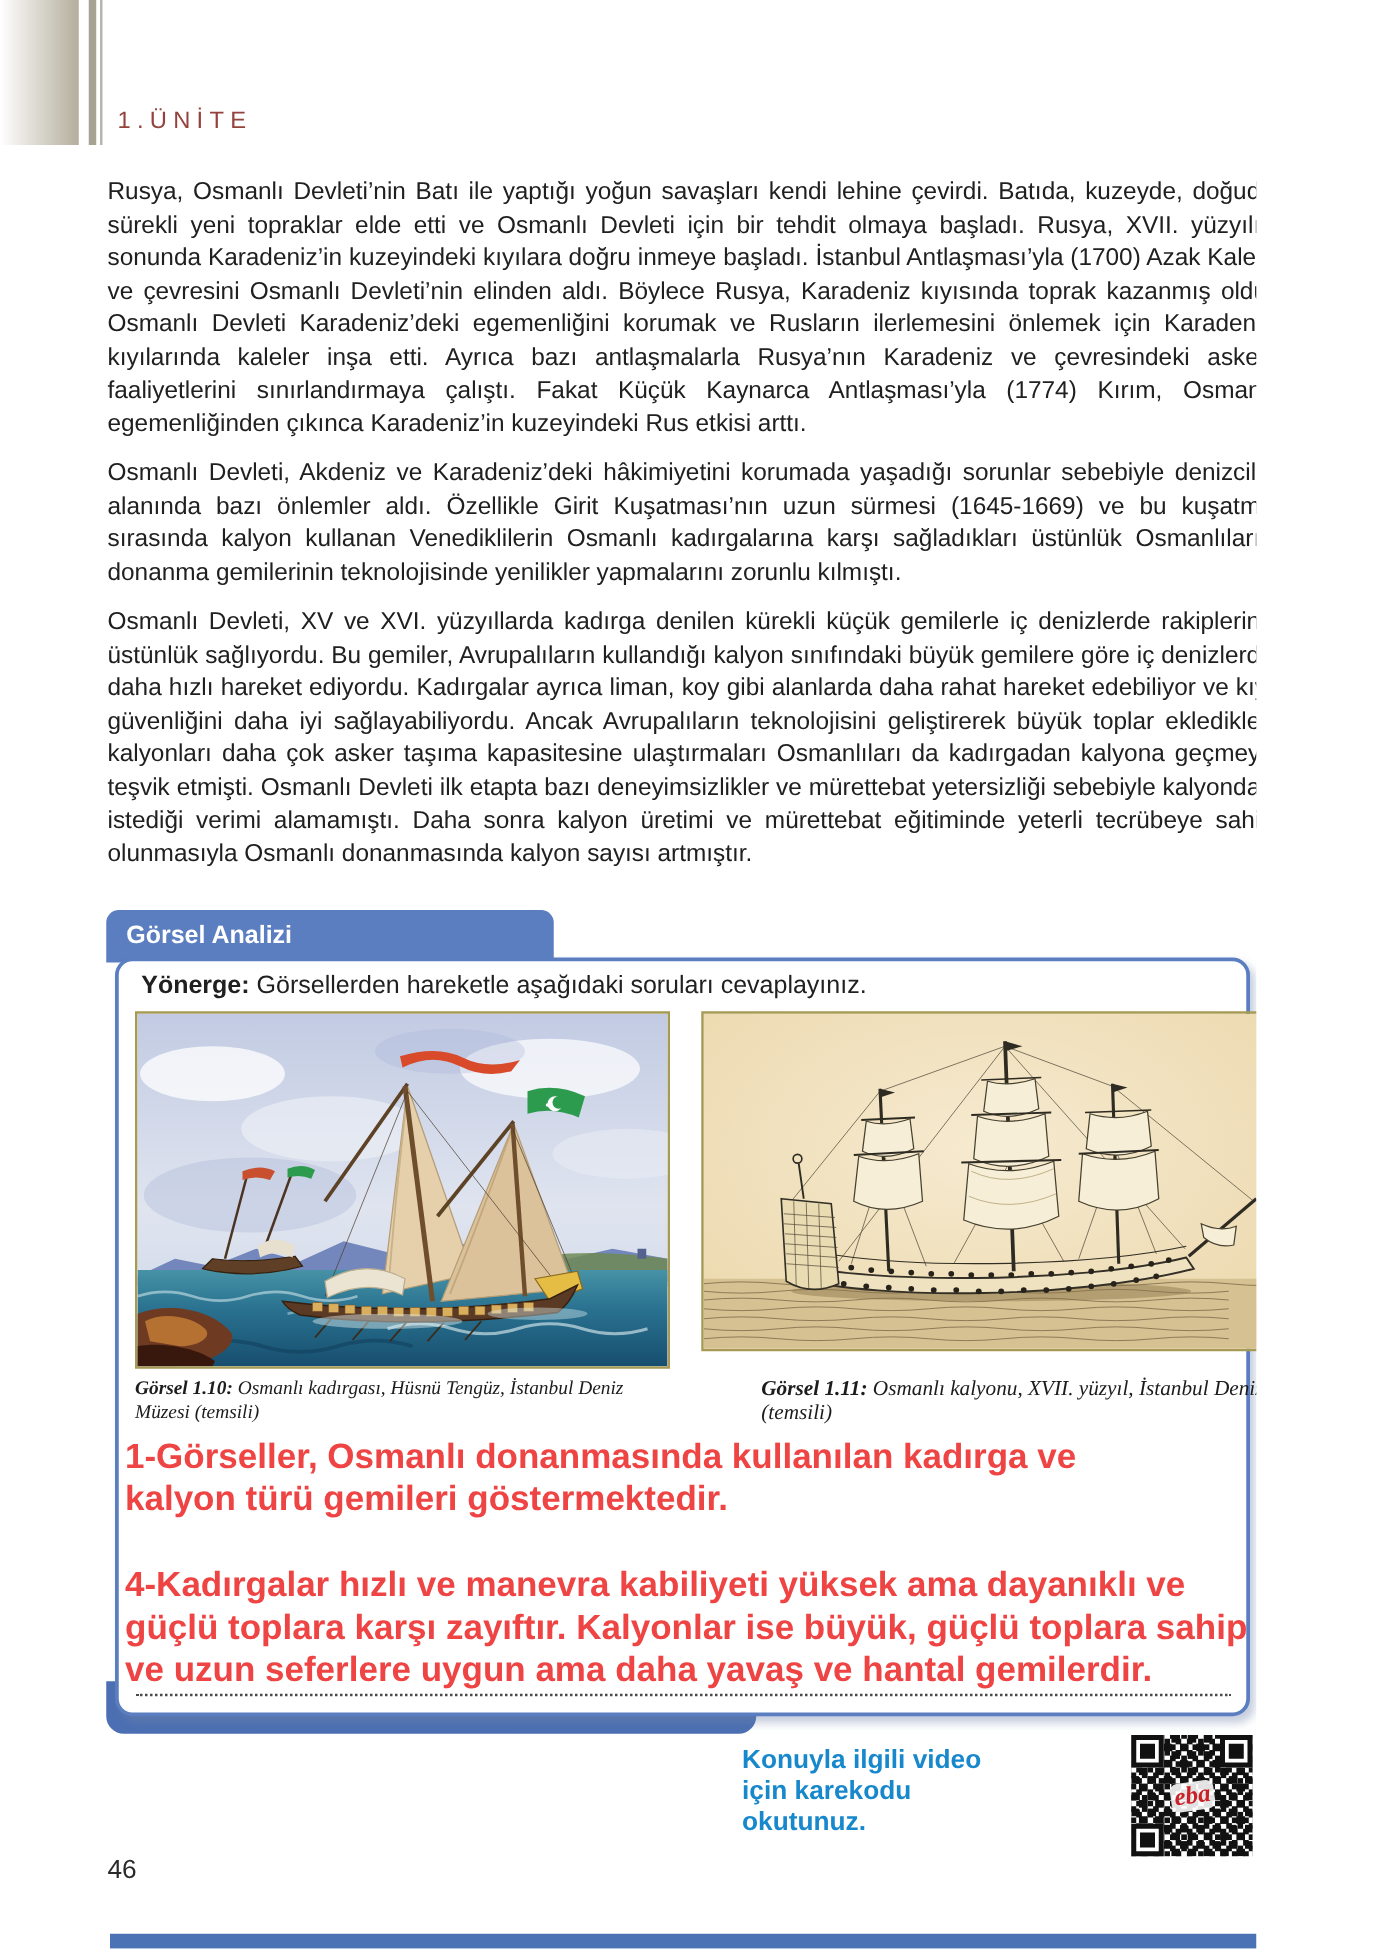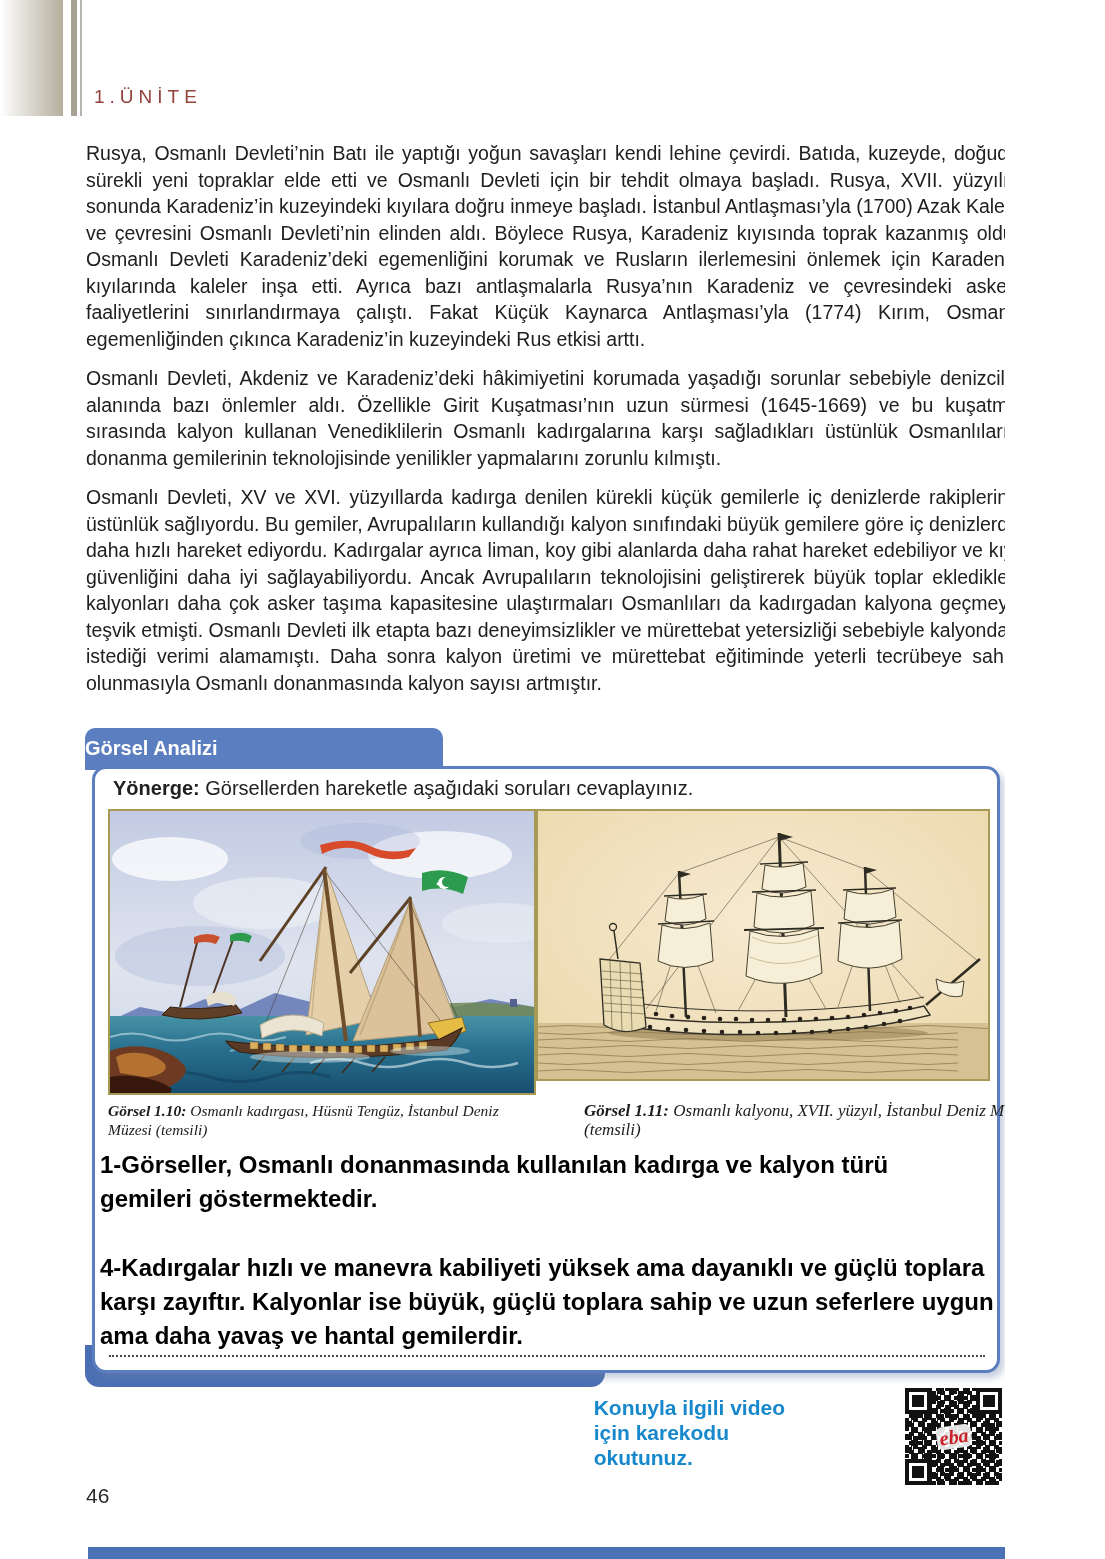--- a/index.html
+++ b/index.html
@@ -15,39 +15,39 @@
               color:#93423c;font-weight:400;}
 
   
   .bodytext{position:absolute;left:86px;top:140px;width:933px;font-size:19.5px;
             line-height:26.5px;text-align:justify;}
   .bodytext p{margin:0 0 13px 0;}
 
   
   .ga-tab{position:absolute;left:85px;top:728px;width:358px;height:42px;background:#5b7ec0;
           border-radius:10px 10px 0 0;color:#fff;font-weight:bold;font-size:20px;
-          line-height:40px;padding-left:0;box-sizing:border-box;z-index:1;}
+          line-height:40px;padding-left:16px;box-sizing:border-box;z-index:1;}
   .ga-bottom{position:absolute;left:85px;top:1345px;width:520px;height:42px;background:#4b6fb2;
              border-radius:0 0 14px 14px;z-index:0;}
   .ga-box{position:absolute;left:92px;top:766px;width:908px;height:607px;background:#fff;
           border:3px solid #5b7ec0;border-radius:14px;box-sizing:border-box;z-index:2;
           box-shadow:4px 5px 7px rgba(110,130,170,.40);}
   .directive{position:absolute;left:18px;top:8px;font-size:20px;margin:0;}
   .directive b{font-weight:bold;}
 
-  .figures{position:absolute;left:13px;top:40px;display:flex;gap:0;}
+  .figures{position:absolute;left:13px;top:40px;display:flex;gap:25px;}
   figure{margin:0;}
   .shipimg{display:block;border:2px solid #a79a54;box-sizing:content-box;}
   figcaption{font-family:"Liberation Serif",serif;font-style:italic;font-size:15.5px;
              line-height:19px;color:#1c1c1c;}
   figcaption b{font-weight:bold;}
   .cap-left{margin-top:6px;width:424px;}
   .cap-right{margin-top:20px;width:455px;font-size:17px;margin-left:48px;}
 
-  .answer{position:absolute;margin:0;color:#000000;font-weight:bold;font-size:24px;
+  .answer{position:absolute;margin:0;color:#ef4444;font-weight:bold;font-size:28px;
           line-height:34px;}
   .answer-1{left:5px;top:379px;width:800px;}
   .answer-2{left:5px;top:482px;width:902px;}
   .dotted{position:absolute;left:14px;right:12px;bottom:13px;height:0;
           border-bottom:2.5px dotted #4a4a4a;}
 
   
   .video-note{position:absolute;right:220px;top:1395px;color:#1788cb;
               font-weight:bold;font-size:21px;line-height:25px;}
   .qr{position:absolute;left:905px;top:1388px;width:97px;height:97px;background:

